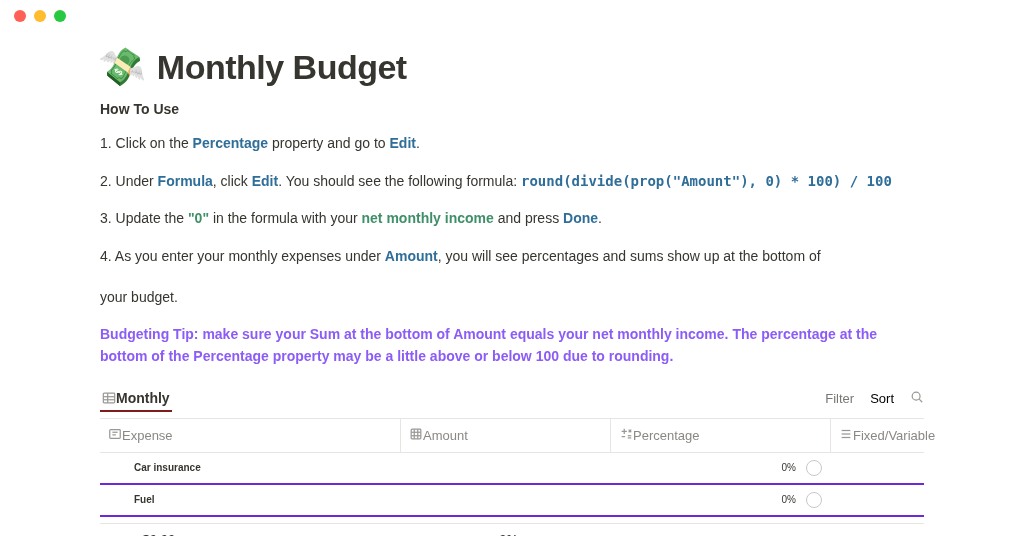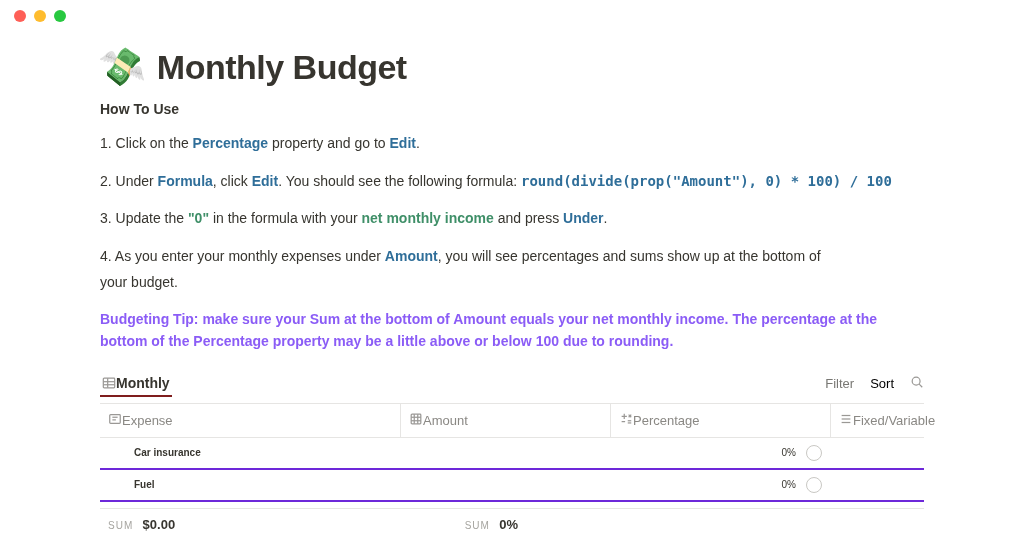--- a/index.html
+++ b/index.html
@@ -14,21 +14,21 @@
 
   .page { padding: 48px 100px 0 100px; }
 
   .title-row { display: flex; align-items: center; gap: 12px; margin-bottom: 14px; }
   .title-icon { font-size: 36px; line-height: 1; transform: rotate(-10deg); filter: grayscale(0.05); }
   .page-title { font-size: 34px; font-weight: 800; letter-spacing: -0.5px; }
 
   .subhead { font-size: 14px; font-weight: 700; margin-bottom: 16px; }
 
   .instr { font-size: 14px; line-height: 1.55; margin-bottom: 16px; }
-  .instr4 { margin-bottom: 4px; }
+  .instr4 { margin-bottom: 19px; }
   .instr4b { font-size: 14px; line-height: 1.55; margin-bottom: 16px; }
 
   .link-blue { color: #2f6e99; font-weight: 600; }
   .link-green { color: #3f8f68; font-weight: 600; }
   .tip { color: #8b5cf6; font-weight: 600; font-size: 14px; line-height: 1.55; }
   .mono { font-family: ui-monospace, SFMono-Regular, Menlo, monospace; }
 
   .tipblock { margin-top: 4px; margin-bottom: 18px; }
 
   
@@ -86,21 +86,21 @@
 
   <p class="instr">
     <span>1. Click on the </span><span class="link-blue">Percentage</span><span> property and go to </span><span class="link-blue">Edit</span><span>.</span>
   </p>
 
   <p class="instr">
     <span>2. Under </span><span class="link-blue">Formula</span><span>, click </span><span class="link-blue">Edit</span><span>. You should see the following formula: </span><span class="link-blue mono">round(divide(prop("Amount"), 0) * 100) / 100</span>
   </p>
 
   <p class="instr">
-    <span>3. Update the </span><span class="link-green">"0"</span><span> in the formula with your </span><span class="link-green">net monthly income</span><span> and press </span><span class="link-blue">Under</span><span>.</span>
+    <span>3. Update the </span><span class="link-green">"0"</span><span> in the formula with your </span><span class="link-green">net monthly income</span><span> and press </span><span class="link-blue">Done</span><span>.</span>
   </p>
 
   <p class="instr instr4">
     <span>4. As you enter your monthly expenses under </span><span class="link-blue">Amount</span><span>, you will see percentages and sums show up at the bottom of</span>
   </p>
   <p class="instr4b">your budget.</p>
 
   <p class="tip tipblock">
     <span>Budgeting Tip:</span><span> make sure your Sum at the bottom of Amount equals your net monthly income. The percentage at the bottom of the Percentage property may be a little above or below 100 due to rounding.</span>
   </p>

